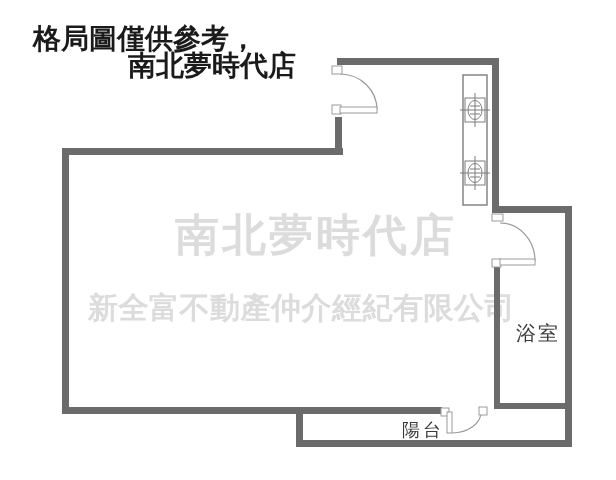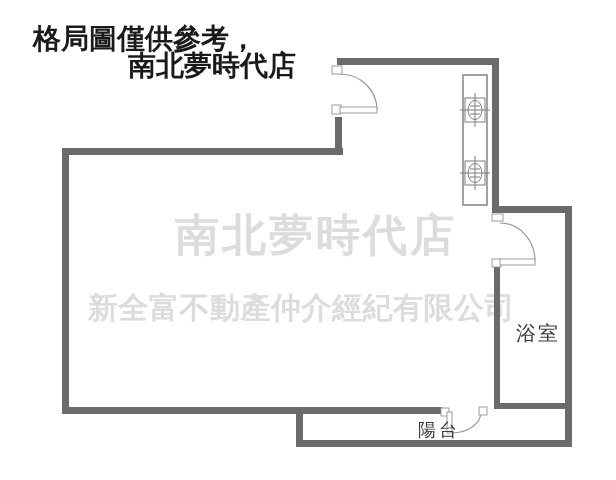--- a/index.html
+++ b/index.html
@@ -29,21 +29,21 @@
   .door-arc{fill:none; stroke:var(--door-line); stroke-width:1.2;}
   .door-leaf{fill:#ffffff; stroke:var(--door-line); stroke-width:1;}
   .jamb{fill:#ffffff; stroke:var(--door-line); stroke-width:1;}
   .fixture-stroke{fill:#ffffff; stroke:var(--fixture-line); stroke-width:1.4;}
   .fixture-thin{fill:none; stroke:var(--fixture-line); stroke-width:1;}
   .room-label{
     position:absolute; color:var(--room-label); z-index:3;
     line-height:1; white-space:nowrap;
   }
   .room-label.bathroom{left:516px; top:323px; font-size:20px; letter-spacing:2px;}
-  .room-label.balcony{left:402px; top:421px; font-size:18px; letter-spacing:3px;margin-left:16px;}
+  .room-label.balcony{left:402px; top:421px; font-size:18px; letter-spacing:3px;}
 </style>
 </head>
 <body>
 
 <div class="canvas">
 
   <div class="disclaimer l1">格局圖僅供參考，</div>
   <div class="disclaimer l2">南北夢時代店</div>
 
   <div class="wm store">南北夢時代店</div>

